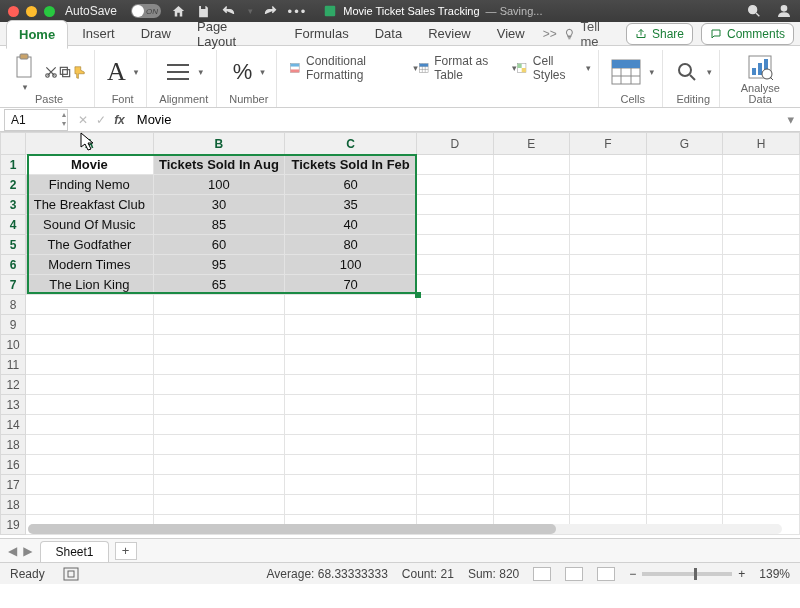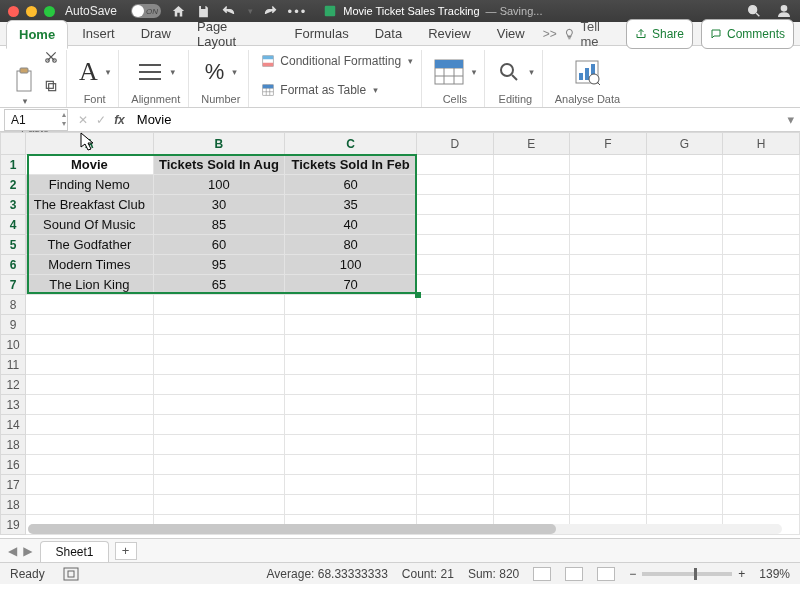--- a/index.html
+++ b/index.html
@@ -18,35 +18,35 @@
   .title-icons svg { width:15px; height:15px; fill:#ddd; }
   .doc-title { display:flex; align-items:center; gap:6px; font-size:11px; color:#fff; margin-left:6px;}
   .doc-title .saving { color:#bbb; }
   .title-right { margin-left:auto; display:flex; gap:14px; }
   .title-right svg { width:16px; height:16px; fill:#ddd; stroke:#ddd; }
 
   
   .tabs { height:24px; background:#f3f3f3; border-bottom:1px solid #d0d0d0; display:flex; align-items:center; padding:0 6px; gap:2px;}
   .tab { padding:6px 12px; font-size:13px; color:#444; cursor:pointer; border-top-left-radius:6px;border-top-right-radius:6px;}
   .tab.active { background:#fff; color:#1a7f37; font-weight:600; border:1px solid #d0d0d0; border-bottom:1px solid #fff; margin-bottom:-1px;}
-  .tabs-right { margin-left:auto; display:flex; gap:8px;}
+  .tabs-right { margin-left:auto; display:flex; align-items:center; gap:8px;}
   .tellme { display:flex; align-items:center; gap:5px; font-size:13px; color:#555;}
   .btn-pill { border:1px solid #b0b0b0; border-radius:6px; padding:3px 8px; font-size:12px; display:flex; align-items:center; gap:5px; background:#fff; color:#1a7f37; cursor:pointer;}
   .btn-pill.comments { color:#1a7f37;}
   .more-chevrons { color:#888; font-size:12px; padding:0 4px;}
 
   
   .ribbon { height:62px; background:#fff; border-bottom:1px solid #d0d0d0; display:flex; align-items:stretch; padding:4px 4px 0 4px; gap:4px;}
   .group { display:flex; flex-direction:column; align-items:center; justify-content:space-between; padding:0 8px; border-right:1px solid #e4e4e4;}
   .group:last-child { border-right:none;}
   .group-top { display:flex; align-items:center; gap:6px; flex:1;}
   .group-label { font-size:11px; color:#666; padding-bottom:2px;}
   .bigicon { width:26px; height:30px; display:flex; align-items:center; justify-content:center; }
   .caret { font-size:9px; color:#666; margin-left:2px;}
-  .mini-stack { display:flex; flex-direction:column; gap:15px; font-size:12px; color:#555;}
+  .mini-stack { display:flex; flex-direction:row; gap:0; font-size:12px; color:#555;}
   .mini-stack .row { display:flex; align-items:center; gap:5px; cursor:pointer;}
   .mini-stack svg { width:14px; height:14px; }
 
   
   .fmbar { height:24px; border-bottom:1px solid #d0d0d0; display:flex; align-items:center; background:#fff;}
   .namebox { width:64px; height:22px; border:1px solid #ccc; margin:0 4px; display:flex; align-items:center; padding-left:6px; font-size:12px; position:relative; background:#fff;}
   .namebox .spin { position:absolute; right:1px; top:0; display:flex; flex-direction:column; font-size:8px; color:#888; line-height:9px;}
   .fmbar .fx { color:#888; font-size:12px; padding:0 6px; display:flex; gap:8px; align-items:center;}
   .fmbar .fx .x { color:#bbb;} .fmbar .fx .chk{color:#bbb;}
   .fmbar .fx .f { font-style:italic; color:#555; font-weight:bold;}

